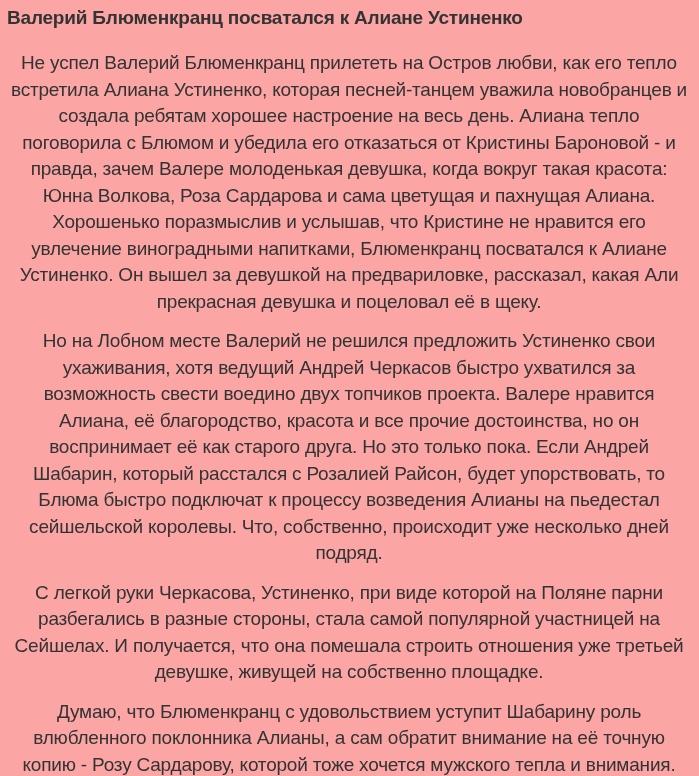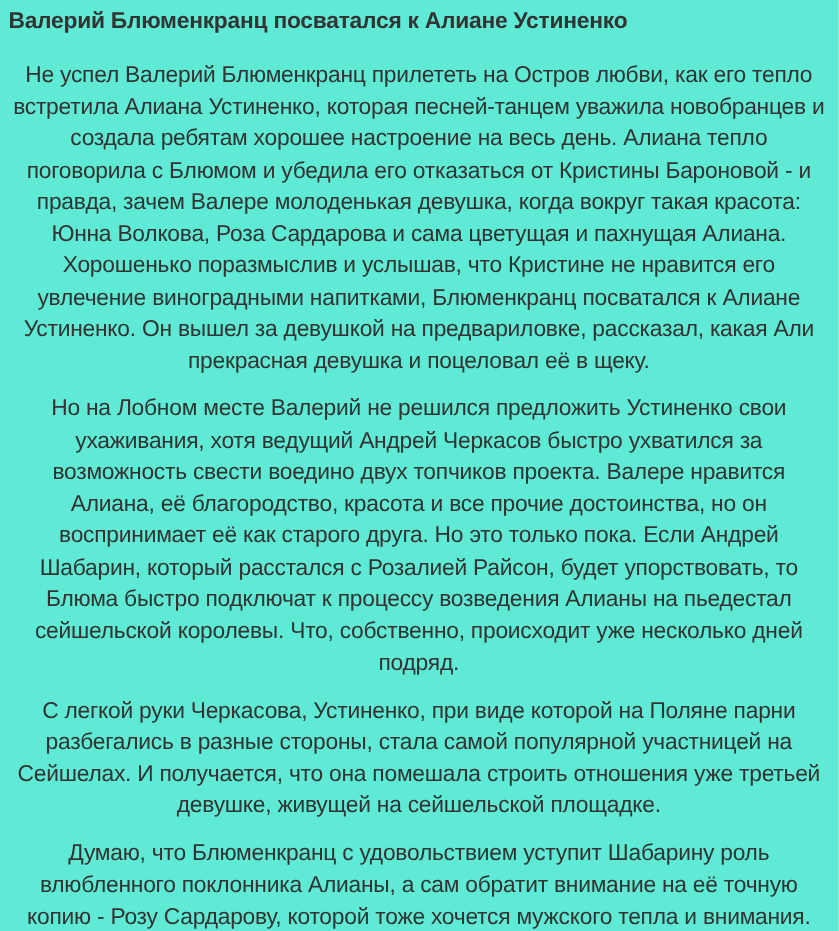--- a/index.html
+++ b/index.html
@@ -12,21 +12,21 @@
     height: 776px;
     overflow: hidden;
     font-family: "Liberation Sans", "DejaVu Sans", sans-serif;
     -webkit-font-smoothing: antialiased;
   }
   .page {
     box-sizing: border-box;
     width: 699px;
     height: 776px;
     padding: 4px 8px 0 7px;
-    background: #5eead4;
+    background: #fca5a5;
     color: #333333;
   }
   .article-title {
     margin: 0 0 19px 0;
     font-size: 19px;
     font-weight: 700;
     line-height: 27px;
     letter-spacing: -0.2px;
     color: #333333;
   }
@@ -46,17 +46,17 @@
 </head>
 <body>
 
 <div class="page">
   <h1 class="article-title">Валерий Блюменкранц посватался к Алиане Устиненко</h1>
 
   <p class="article-paragraph">Не успел Валерий Блюменкранц прилететь на Остров любви, как его тепло встретила Алиана Устиненко, которая песней-танцем уважила новобранцев и создала ребятам хорошее настроение на весь день. Алиана тепло поговорила с Блюмом и убедила его отказаться от Кристины Бароновой - и правда, зачем Валере молоденькая девушка, когда вокруг такая красота: Юнна Волкова, Роза Сардарова и сама цветущая и пахнущая Алиана. Хорошенько поразмыслив и услышав, что Кристине не нравится его увлечение виноградными напитками, Блюменкранц посватался к Алиане Устиненко. Он вышел за девушкой на предвариловке, рассказал, какая Али прекрасная девушка и поцеловал её в щеку.</p>
 
   <p class="article-paragraph">Но на Лобном месте Валерий не решился предложить Устиненко свои ухаживания, хотя ведущий Андрей Черкасов быстро ухватился за возможность свести воедино двух топчиков проекта. Валере нравится Алиана, её благородство, красота и все прочие достоинства, но он воспринимает её как старого друга. Но это только пока. Если Андрей Шабарин, который расстался с Розалией Райсон, будет упорствовать, то Блюма быстро подключат к процессу возведения Алианы на пьедестал сейшельской королевы. Что, собственно, происходит уже несколько дней подряд.</p>
 
-  <p class="article-paragraph">С легкой руки Черкасова, Устиненко, при виде которой на Поляне парни разбегались в разные стороны, стала самой популярной участницей на Сейшелах. И получается, что она помешала строить отношения уже третьей девушке, живущей на сейшельской площадке.</p>
+  <p class="article-paragraph">С легкой руки Черкасова, Устиненко, при виде которой на Поляне парни разбегались в разные стороны, стала самой популярной участницей на Сейшелах. И получается, что она помешала строить отношения уже третьей девушке, живущей на собственно площадке.</p>
 
   <p class="article-paragraph last">Думаю, что Блюменкранц с удовольствием уступит Шабарину роль влюбленного поклонника Алианы, а сам обратит внимание на её точную копию - Розу Сардарову, которой тоже хочется мужского тепла и внимания. Или все-таки ведущие заставят Блюма строить отношения с бывшей женой Гобозова?</p>
 
 </div>
 
 </body></html>

